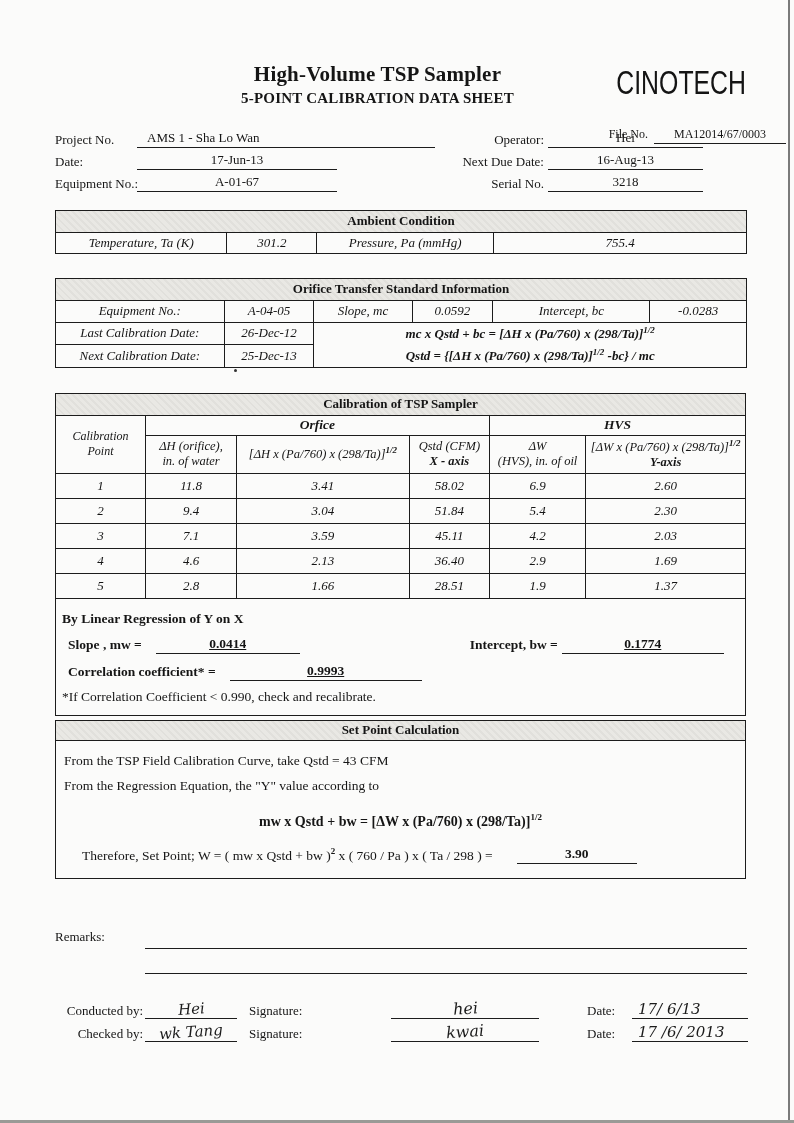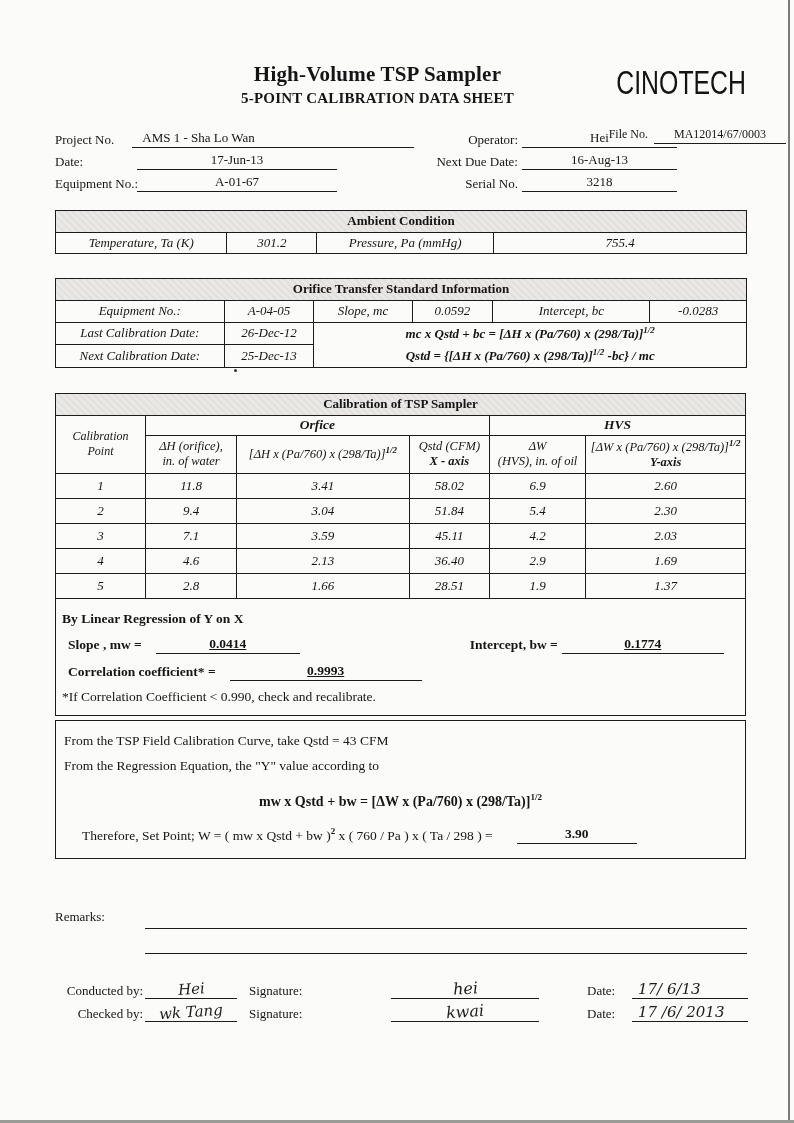--- a/index.html
+++ b/index.html
@@ -25,21 +25,21 @@
   .subtitle{font-size:15px;font-weight:bold;margin-top:3px;letter-spacing:.2px;}
   .logo{font-family:"Liberation Sans",sans-serif;font-size:27px;color:#141414;
         transform:scale(.92,1.25);transform-origin:top right;letter-spacing:0;
         margin-top:2px;white-space:nowrap;}
   .fileno{position:absolute;top:127px;right:8px;font-size:12px;}
   .fileno .lbl{margin-right:6px;}
   .fileno .val{display:inline-block;min-width:128px;text-align:center;border-bottom:1.5px solid #1c1c1c;padding:0 2px 1px;}
 
   
   .info{margin-top:20px;}
-  .info-row{display:flex;align-items:flex-end;padding:0 117px 0 55px;height:21px;margin-bottom:1px;}
+  .info-row{display:flex;align-items:flex-end;padding:0 91px 0 55px;height:21px;margin-bottom:1px;}
   .ilabel{width:82px;white-space:nowrap;}
   .iline{border-bottom:1.5px solid #1c1c1c;text-align:center;padding-bottom:1px;white-space:nowrap;}
   .iline.project{width:288px;text-align:left;padding-left:10px;}
   .iline.short{width:200px;text-align:center;}
   .rgroup{margin-left:auto;display:flex;align-items:flex-end;}
   .rlabel{width:104px;text-align:right;padding-right:4px;white-space:nowrap;}
   .rline{width:155px;border-bottom:1.5px solid #1c1c1c;text-align:center;padding-bottom:1px;}
 
   
   .sheet{margin:0 47px 0 55px;}
@@ -306,20 +306,21 @@
       </div>
       <div class="rg-row">
         <span class="rg-lbl">Correlation coefficient* =</span>
         <span class="rg-line corr">0.9993</span>
       </div>
       <div class="rg-note">*If Correlation Coefficient &lt; 0.990, check and recalibrate.</div>
     </div>
   </div>
 
   <div class="sp-box">
+    <div class="banner">Set Point Calculation</div>
     <div class="sp-body">
       <div class="sp-line">From the TSP Field Calibration Curve, take Qstd = 43 CFM</div>
       <div class="sp-line" style="margin-top:9px;">From the Regression Equation, the "Y" value according to</div>
       <div class="sp-formula">
         <span>mw x Qstd + bw = [ΔW x (Pa/760) x (298/Ta)]</span><sup>1/2</sup>
       </div>
       <div class="sp-result">
         <span class="txt"><span>Therefore, Set Point; W = ( mw x Qstd + bw )</span><sup>2</sup><span> x ( 760 / Pa ) x ( Ta / 298 ) =</span></span>
         <span class="sp-val">3.90</span>
       </div>

